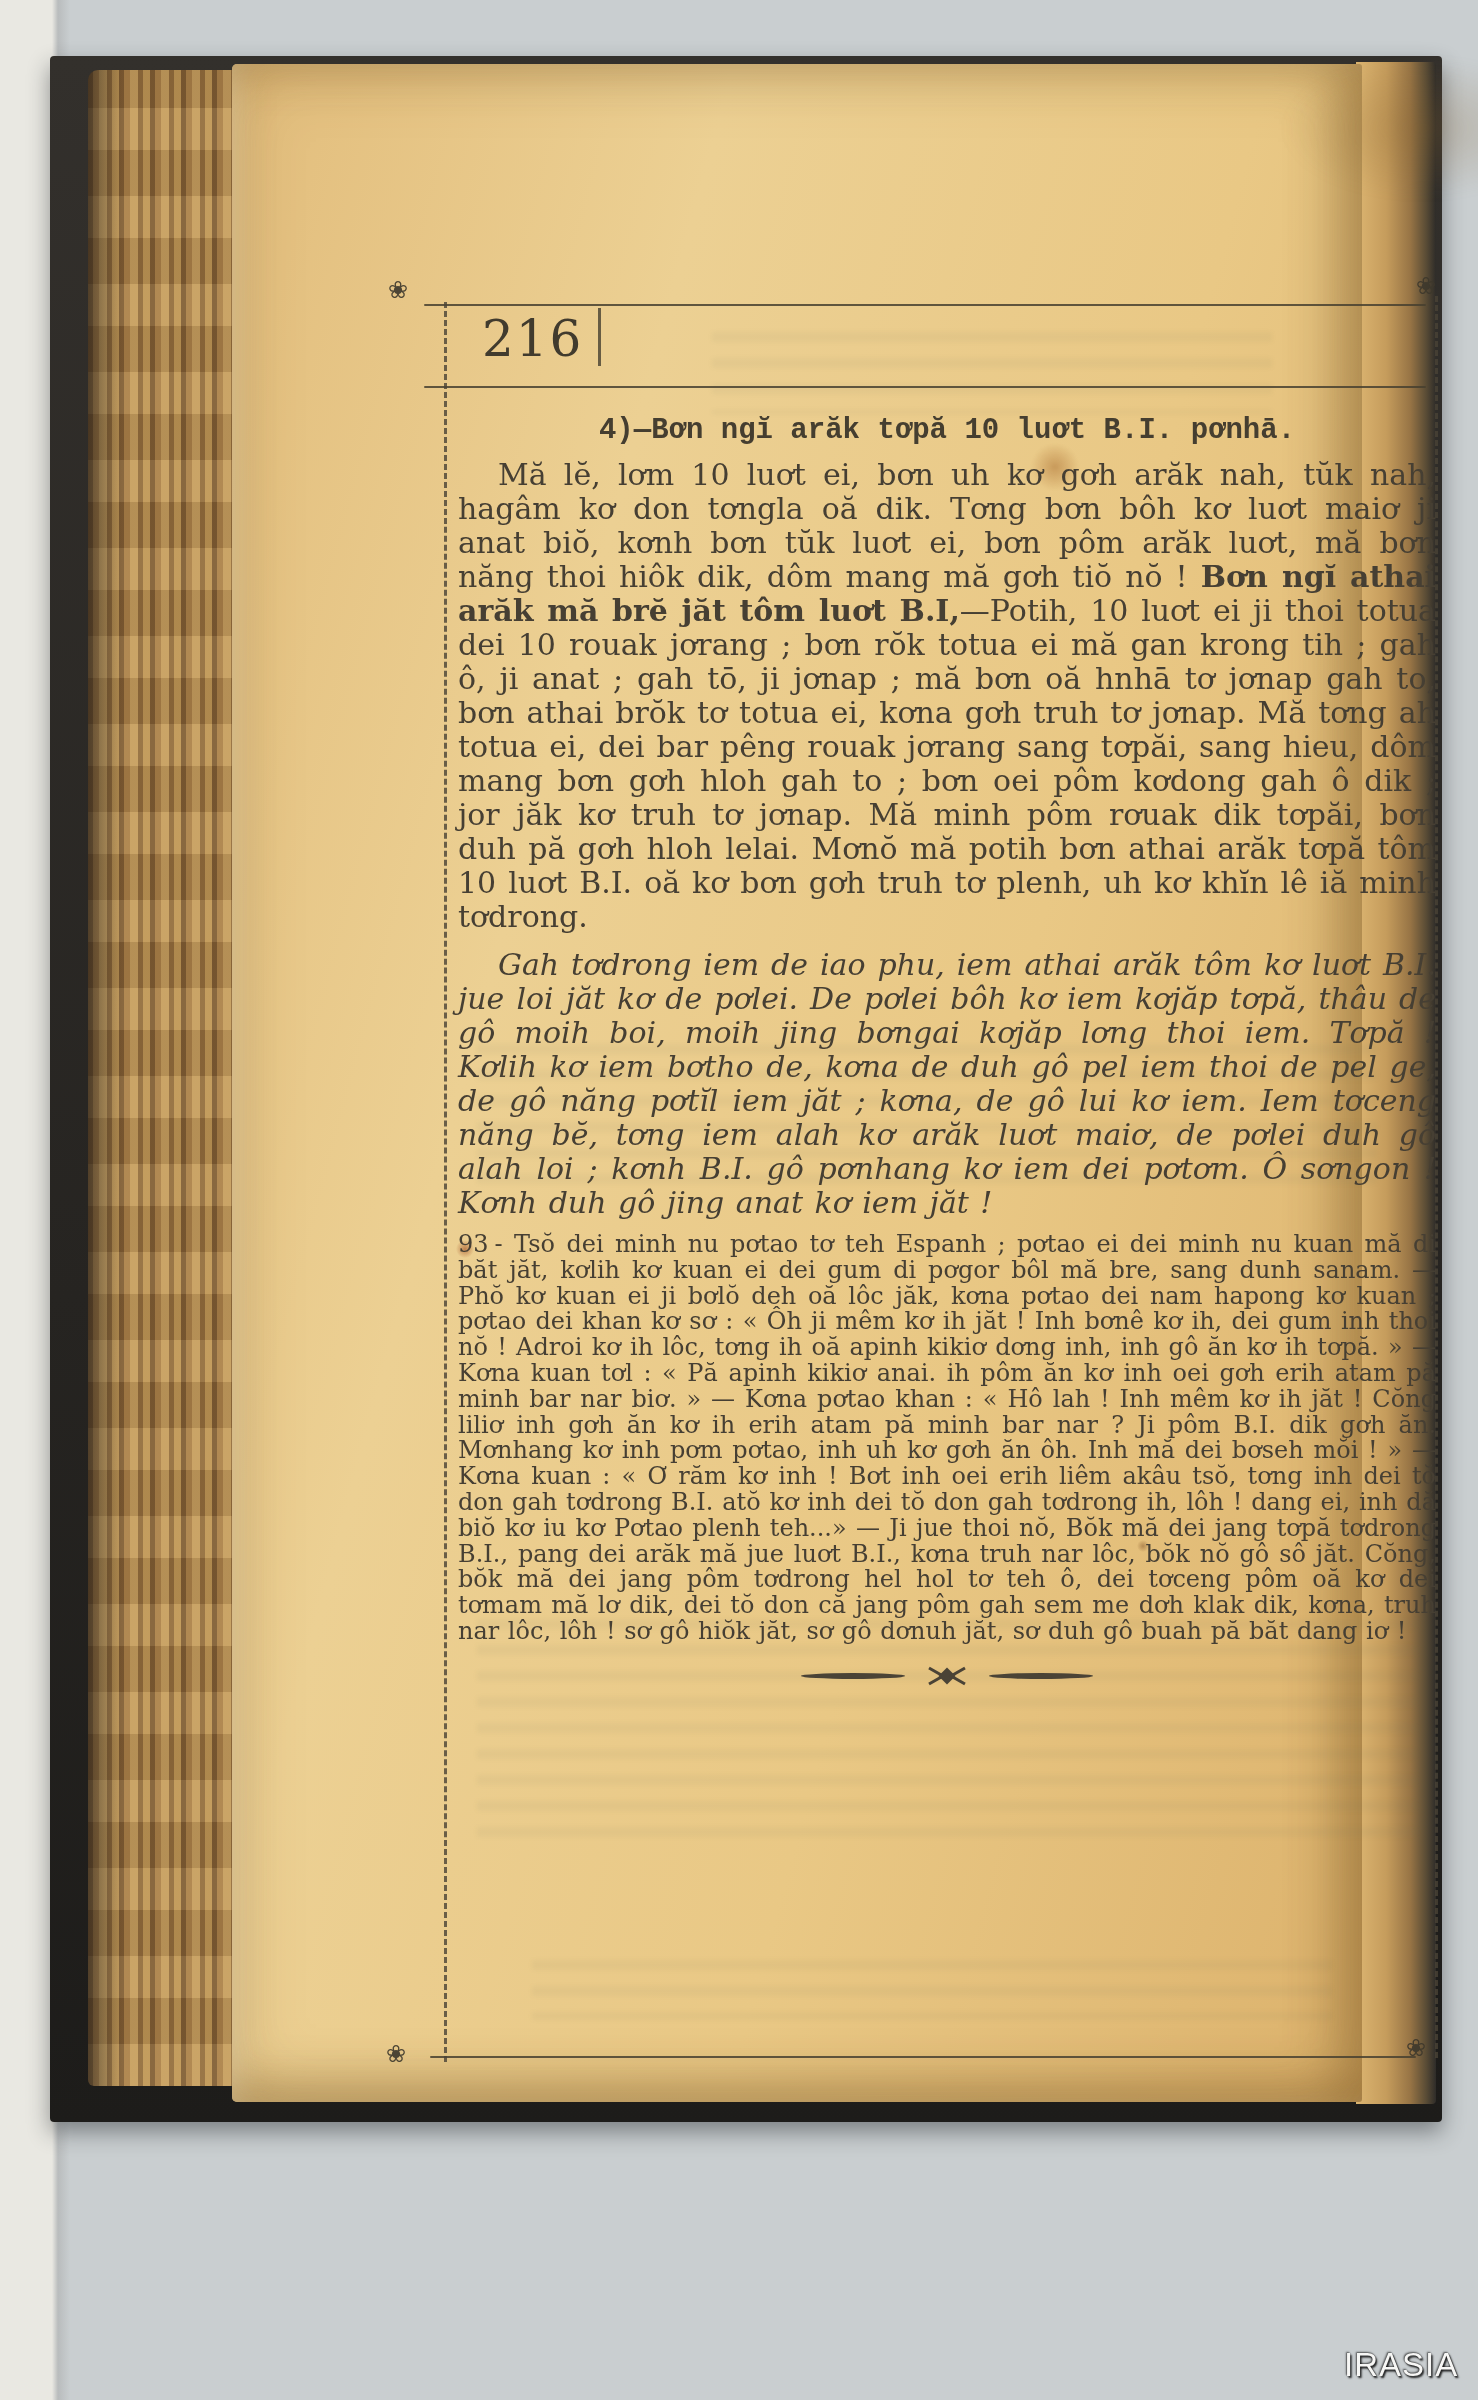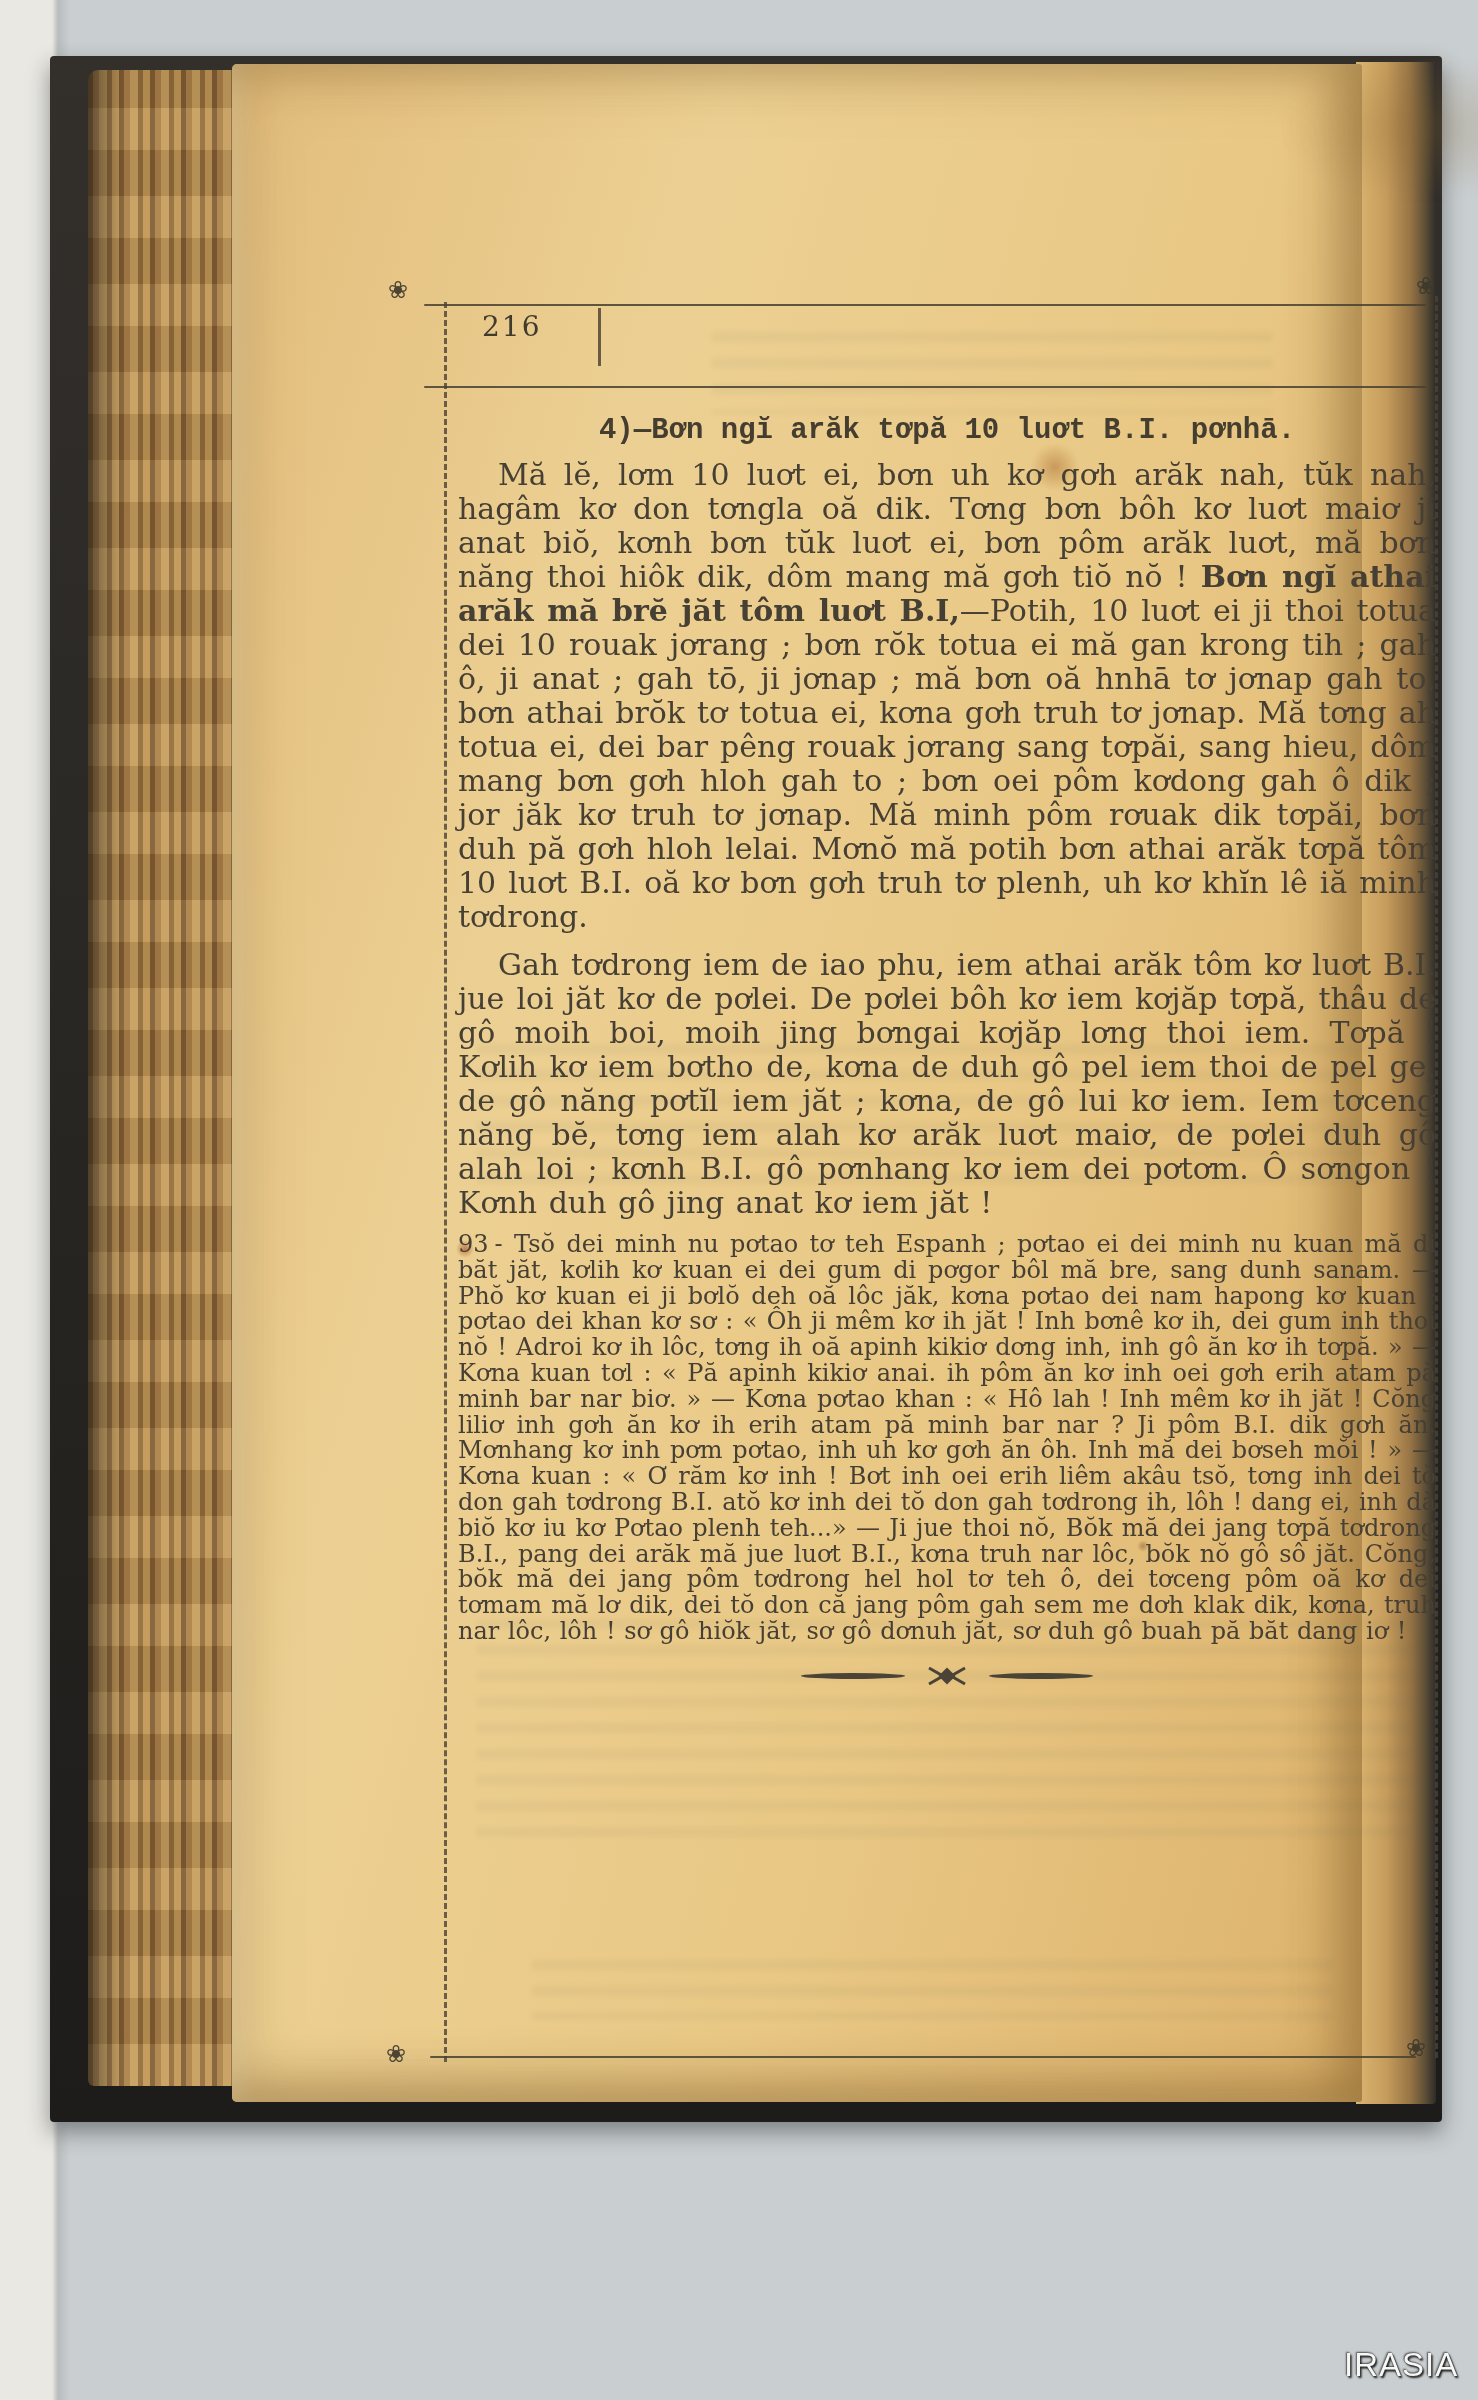--- a/index.html
+++ b/index.html
@@ -21,30 +21,30 @@
   .page{left:232px;top:64px;width:1130px;height:2038px;border-radius:5px 3px 3px 5px;color:#463f33;
         background:linear-gradient(105deg,#e2bd7c 0%,#ecd093 30%,#e9c885 62%,#dcb26c 100%);
         box-shadow:inset 0 0 70px rgba(125,85,32,.28), inset -28px 0 50px rgba(110,75,30,.30),
                    inset 18px 0 30px -14px rgba(255,242,205,.65), inset 0 -22px 45px rgba(120,80,30,.22);}
 
   
   .rule{position:absolute;height:2px;background:#46402f;opacity:.85;border-radius:2px;}
   .vdash{position:absolute;width:0;border-left:3px dashed #4a4336;opacity:.8;}
   .flower{position:absolute;font-family:"DejaVu Sans",sans-serif;font-size:24px;color:#3d382c;opacity:.9;}
 
-  .pagenum{position:absolute;left:250px;top:246px;font-size:28px;letter-spacing:2px;color:#413b2e;}
+  .pagenum{position:absolute;left:250px;top:246px;font-size:50px;letter-spacing:2px;color:#413b2e;}
   .hbar{position:absolute;left:366px;top:244px;width:3px;height:58px;background:#46402f;opacity:.8;}
   .rtitle{position:absolute;left:226px;top:254px;width:975px;text-align:center;font-size:35px;
           letter-spacing:3px;color:#423c2f;}
   .heading{position:absolute;left:226px;top:350px;width:978px;text-align:center;font-size:29px;font-weight:700;color:#453e30;font-family:Liberation Mono, monospace;}
 
   .bodycol{position:absolute;left:226px;top:394px;width:978px;}
   .bodycol p{margin:0;text-align:justify;}
   .para{font-size:30px;line-height:34px;word-spacing:2px;text-indent:40px;}
-  .ital{margin-top:14px !important;}
+  .ital{font-style:italic;margin-top:14px !important;}
   .note{font-size:24px;line-height:25.8px;word-spacing:1px;margin-top:12px !important;}
   .note b{font-weight:400;margin-right:6px;}
   .hatline{margin-top:26px !important;padding-left:46px;font-size:30px;text-align:left !important;white-space:nowrap;}
   .hat-label{font-style:italic;letter-spacing:2px;}
   .hat-caps{font-variant:small-caps;letter-spacing:1px;}
   .hat-ref{font-style:italic;}
   .divider{display:block;margin:18px auto 0;}
 
   
   .ghost{position:absolute;filter:blur(2px);opacity:.5;pointer-events:none;

